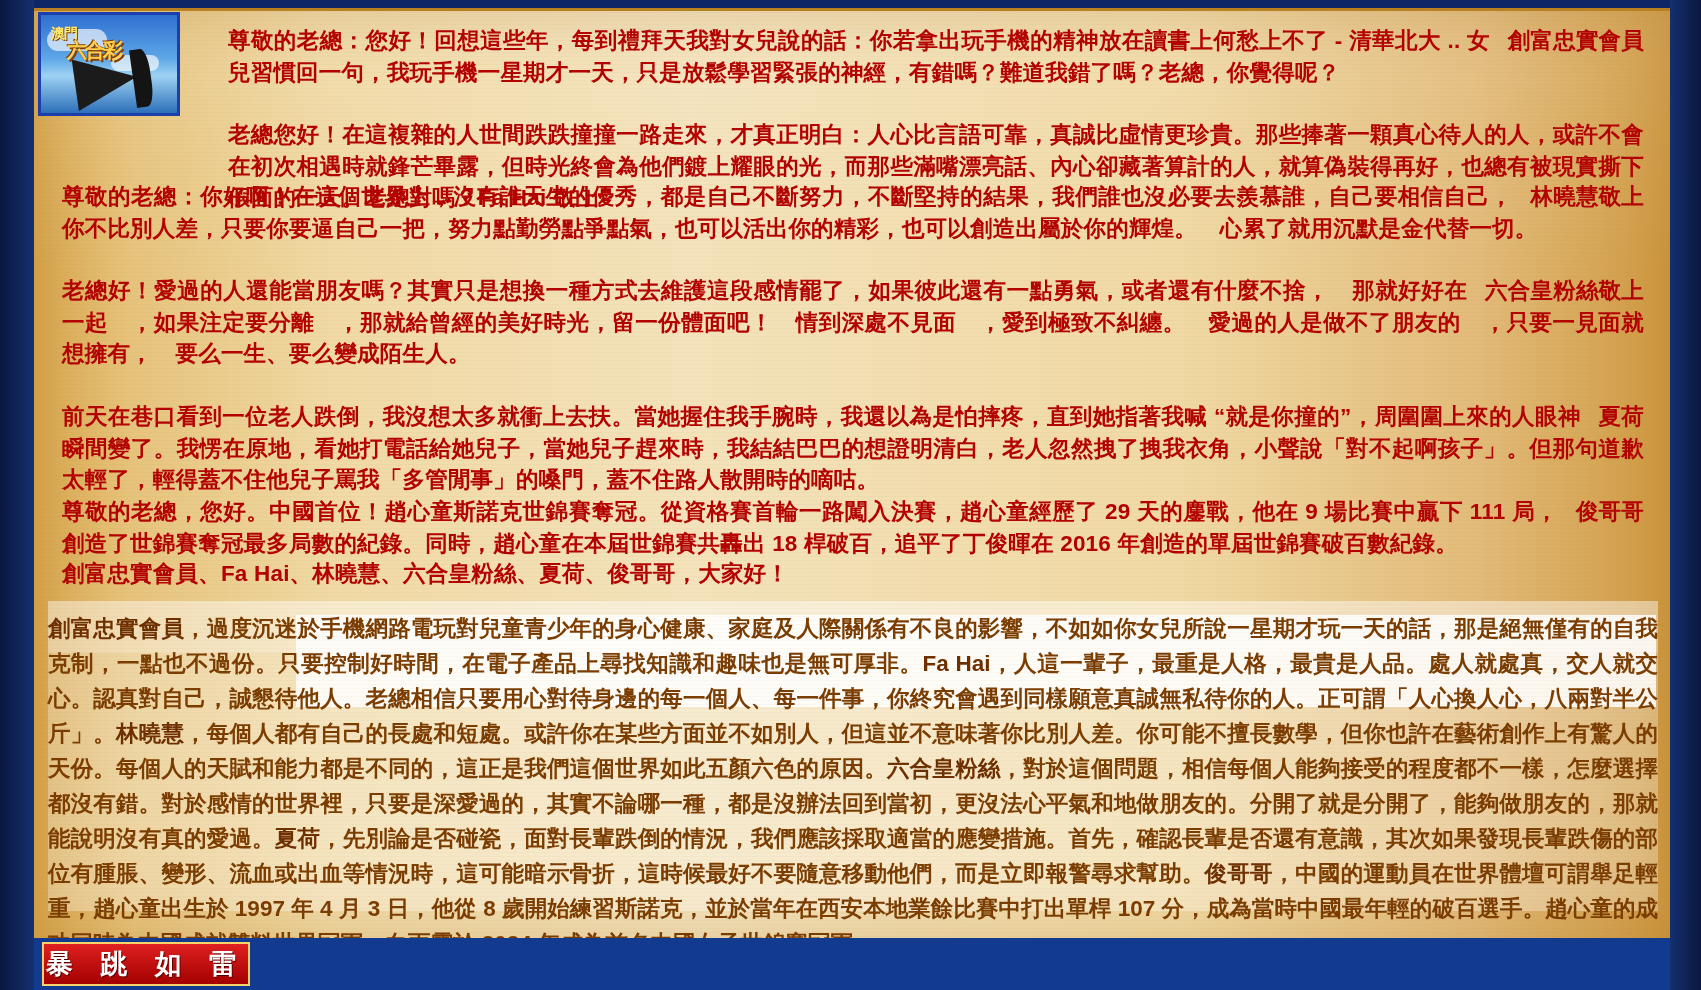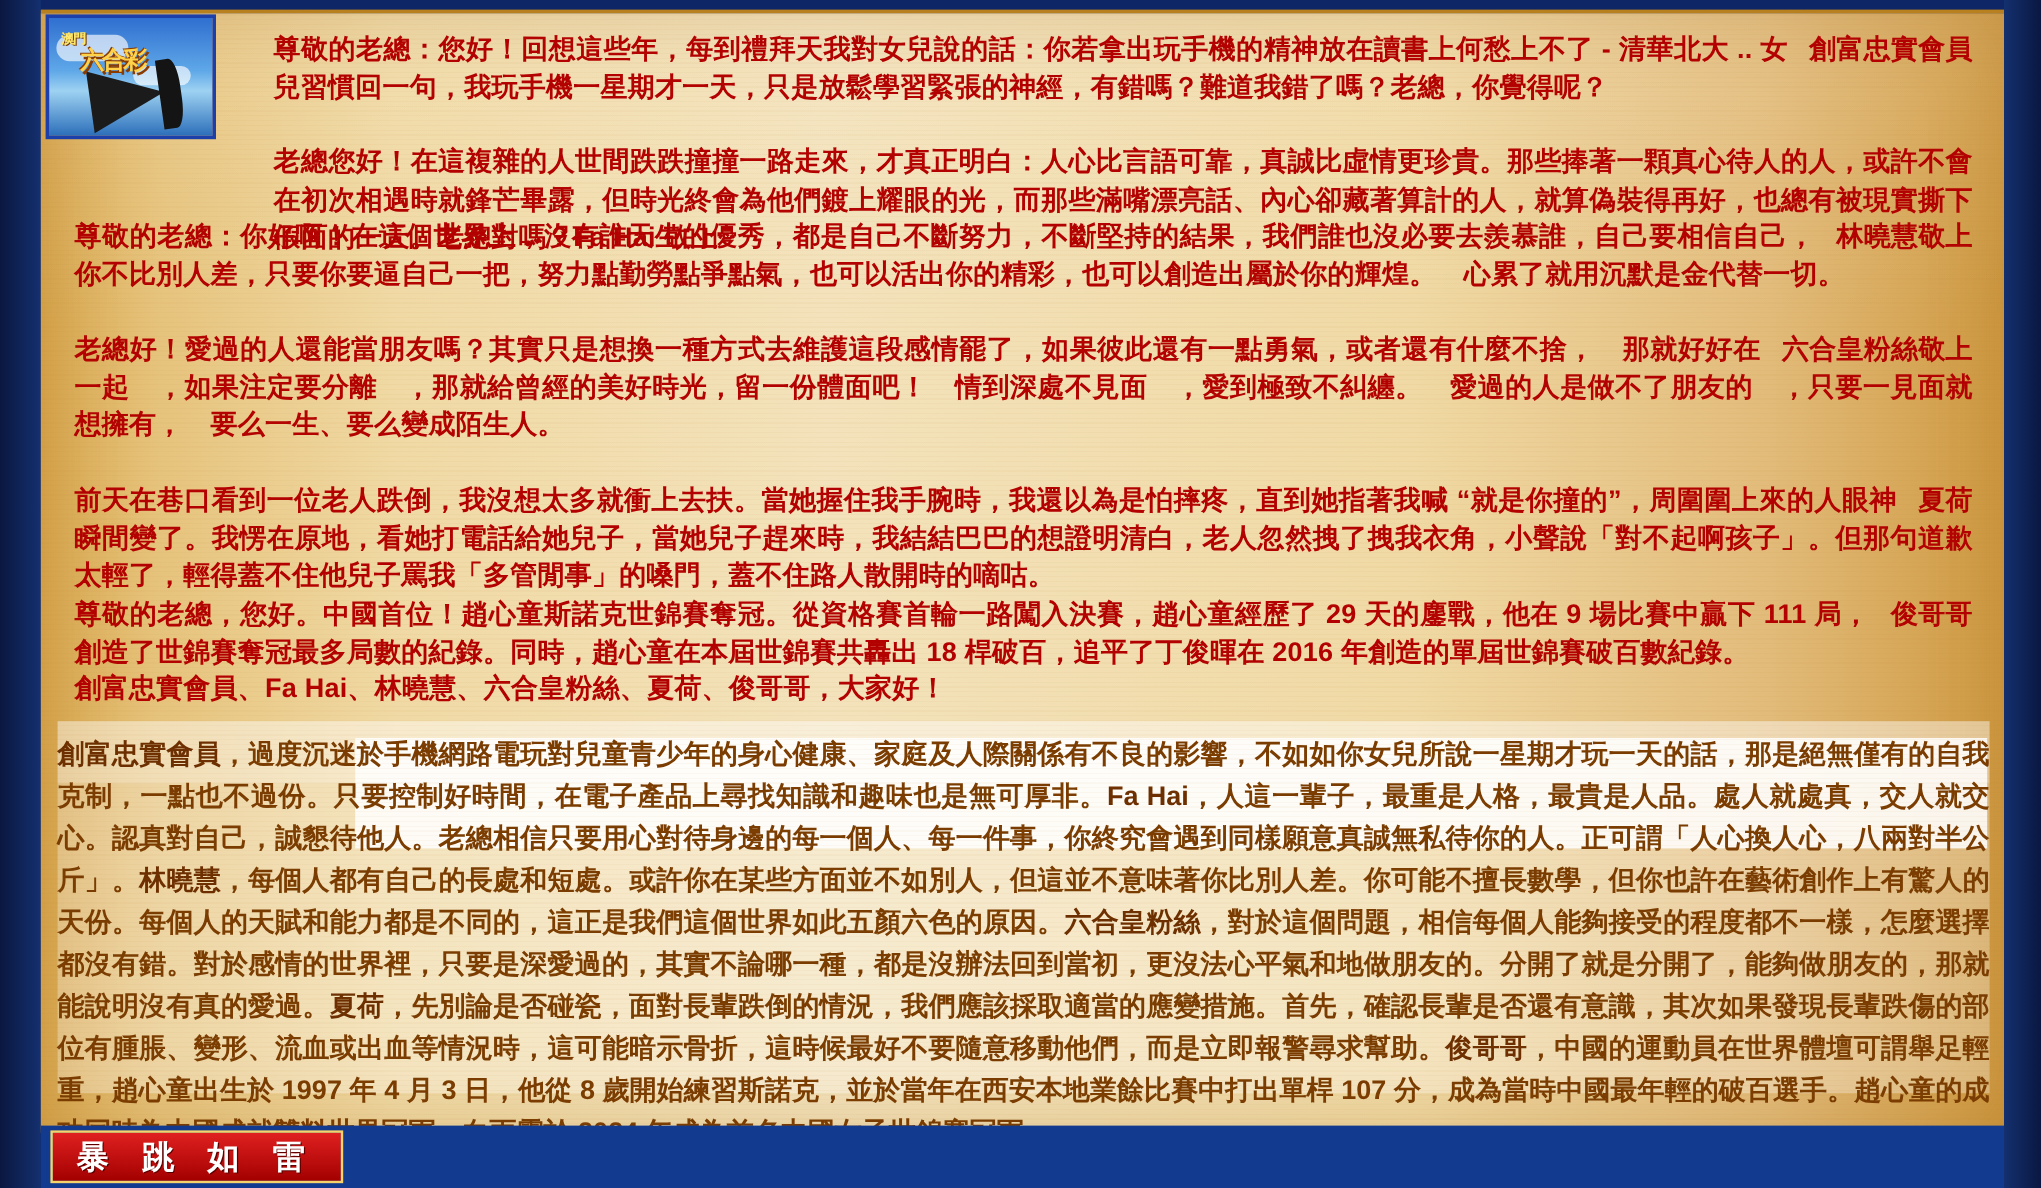--- a/index.html
+++ b/index.html
@@ -69,21 +69,21 @@
     position: absolute;
     left: 92px; top: 34px;
     width: 18px; height: 58px;
     background: #141414;
     border-radius: 0 40% 40% 0;
     transform: rotate(-8deg);
   }
   .logo .brand {
     position: absolute;
     left: 10px; top: 10px;
-    font-size: 11px;
+    font-size: 14px;
     color: #ffe96b;
     font-weight: bold;
     text-shadow: 1px 1px 0 #7a3c00;
     letter-spacing: -1px;
   }
   .logo .brandBig {
     position: absolute;
     left: 26px; top: 22px;
     font-size: 20px;
     color: #ffd24a;
@@ -163,21 +163,21 @@
     left: 34px;
     top: 938px;
     width: 1636px;
     height: 52px;
     background: #123a8f;
   }
   .banner-inner {
     position: absolute;
     left: 8px;
     top: 4px;
-    width: 244px;
+    width: 208px;
     height: 44px;
     background: linear-gradient(180deg, #e02020, #a30000);
     border: 2px solid #f5d36a;
     box-sizing: border-box;
     display: flex;
     align-items: center;
     justify-content: center;
   }
   .banner-text {
     color: #ffffff;

